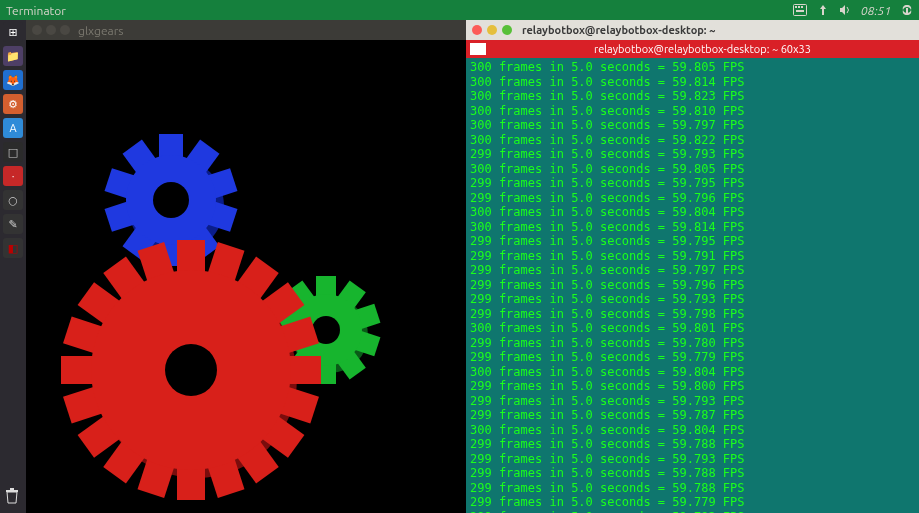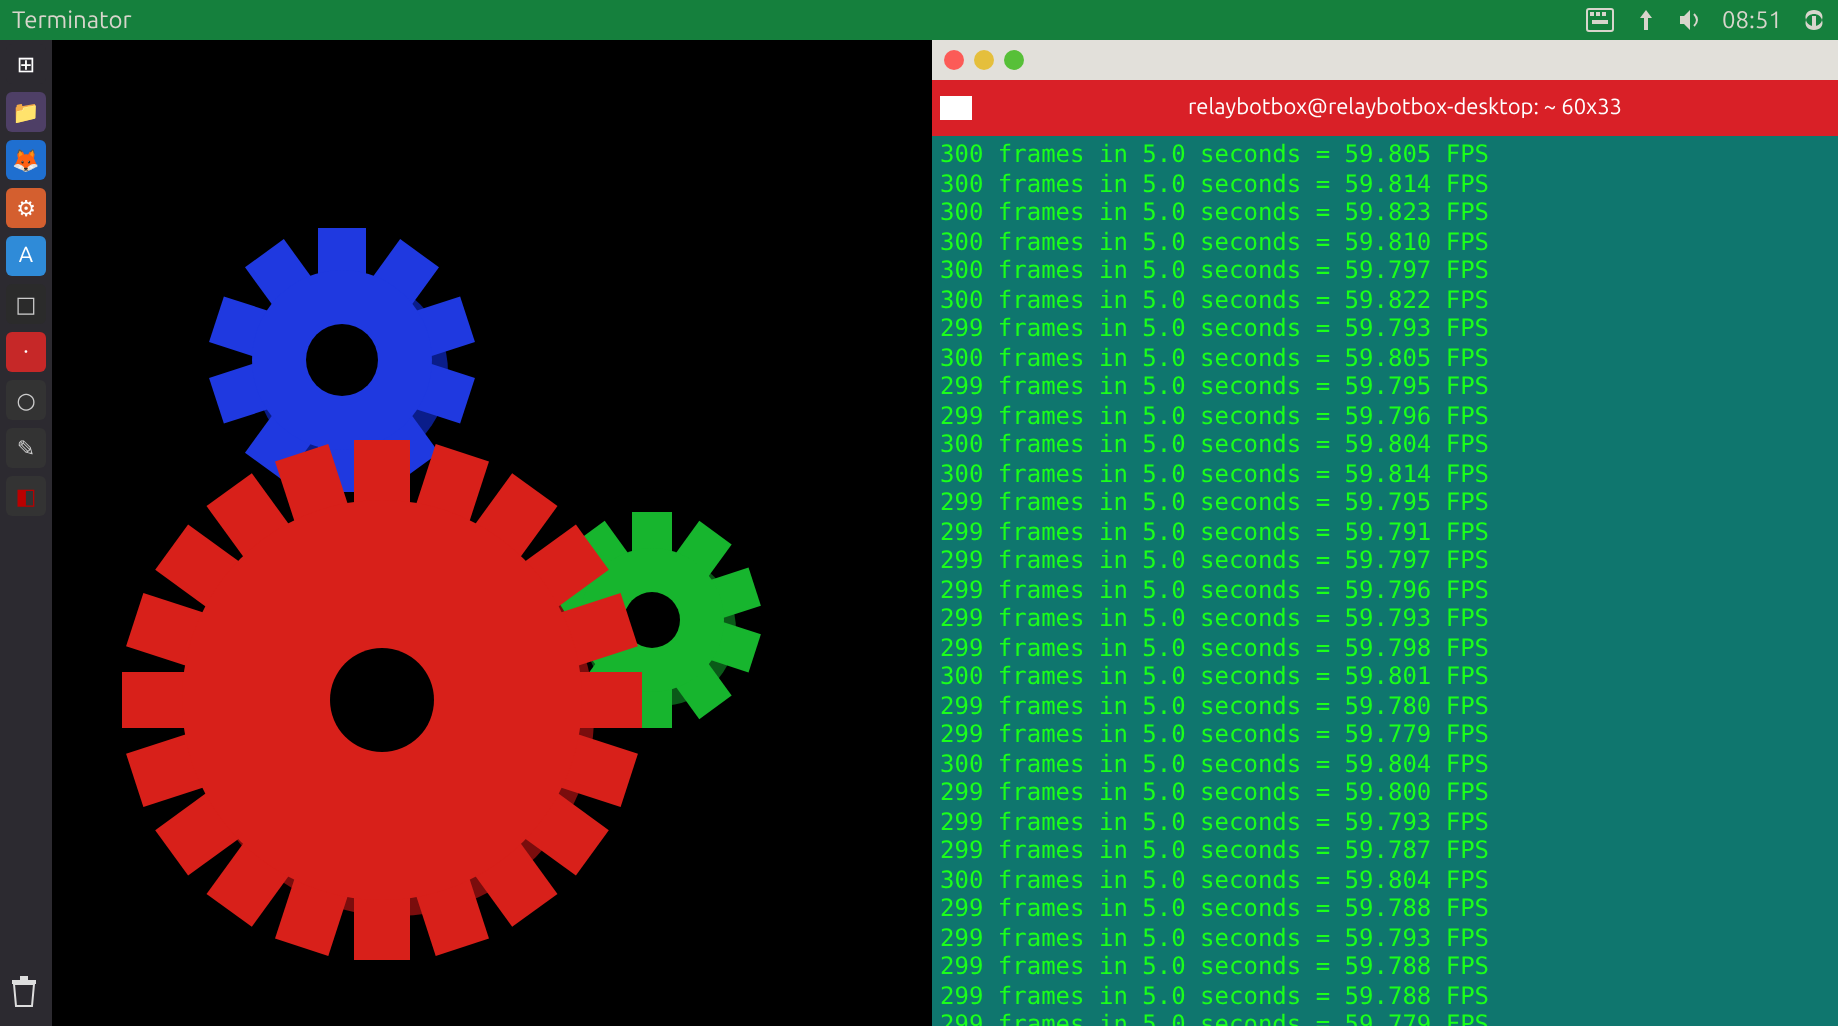--- a/index.html
+++ b/index.html
@@ -1,20 +1,20 @@
 <!DOCTYPE html>
 <html><head>
 <meta charset="utf-8">
 <style>
   * { margin: 0; padding: 0; box-sizing: border-box; }
   html, body { width: 919px; height: 513px; overflow: hidden; font-family: "Ubuntu", "DejaVu Sans", sans-serif; background: #000; }
   
   
   .topbar { position: absolute; top: 0; left: 0; right: 0; height: 20px; background: #15803d; color: #d8d5cc; font-size: 12px; display: flex; align-items: center; padding: 0 6px; justify-content: space-between; }
-  .topbar .right { display: flex; gap: 10px; }
+  .topbar .right { display: flex; gap: 10px; font-style: italic; }
   .topbar .right span { display: inline-flex; align-items: center; }
   .ind-icon svg { display: block; }
   
   
   .launcher { position: absolute; top: 20px; left: 0; width: 26px; bottom: 0; background: #2c2a30; display: flex; flex-direction: column; align-items: center; padding-top: 2px; gap: 4px; }
   .launcher .tile { width: 20px; height: 20px; border-radius: 3px; display: flex; align-items: center; justify-content: center; font-size: 11px; }
   .launcher .spacer { flex: 1; }
   .trash { width: 20px; height: 20px; margin-bottom: 6px; color: #ddd; }
   
   
@@ -29,21 +29,21 @@
   
   
   .term-win { position: absolute; top: 0; left: 440px; right: 0; height: 493px; background: #000; }
   .term-title { height: 20px; background: #e2e0da; display: flex; align-items: center; padding: 0 6px; font-size: 11px; color: #3a3a3a; gap: 10px; }
   .term-title .mac-dots { display: flex; gap: 5px; }
   .mac-dot { width: 10px; height: 10px; border-radius: 50%; }
   .mac-close { background: #fc5b57; }
   .mac-min { background: #e5bf3c; }
   .mac-max { background: #57c038; }
   .term-title .title-text { font-weight: 600; }
-  .term-banner { height: 28px; background: #d92027; color: #fff; font-size: 11px; display: flex; align-items: center; padding: 0 4px; }
+  .term-banner { height: 18px; background: #d92027; color: #fff; font-size: 11px; display: flex; align-items: center; padding: 0 4px; }
   .term-banner .bcell { width: 16px; height: 12px; background: #fff; margin-right: 4px; display: inline-block; }
   .term-banner .btxt { flex: 1; text-align: center; }
   .term-body { height: calc(100% - 36px); background: #0f766e; color: #1bff1b; font-family: "DejaVu Sans Mono", monospace; font-size: 12px; line-height: 14.5px; padding: 2px 4px; overflow: hidden; white-space: pre; }
 </style>
 </head>
 <body>
 
 <div class="topbar">
   <span>Terminator</span>
   <div class="right">
@@ -95,20 +95,28 @@
         <path d="M4 5 L14 5 L13 16 L5 16 Z" fill="none" stroke="#ddd"></path>
         <rect x="3" y="3" width="12" height="2" fill="#ddd"></rect>
         <rect x="7" y="1" width="4" height="2" fill="#ddd"></rect>
       </svg>
   </div>
 </div>
 
 <div class="desktop">
 
   <div class="glxgears-win">
+    <div class="glxgears-title">
+      <span class="win-ctrl">
+        <span class="win-dot"></span>
+        <span class="win-dot"></span>
+        <span class="win-dot"></span>
+      </span>
+      <span>glxgears</span>
+    </div>
     <div class="glxgears-canvas">
       <svg viewBox="0 0 440 473" width="440" height="473">
         <defs>
 
           <g id="gear-red">
             <g fill="#d11a1a" stroke="#6e0b0b" stroke-width="1">
 
               <g>
                 
               </g>
@@ -284,20 +292,21 @@
     </div>
   </div>
 
   <div class="term-win">
     <div class="term-title">
       <span class="mac-dots">
         <span class="mac-dot mac-close"></span>
         <span class="mac-dot mac-min"></span>
         <span class="mac-dot mac-max"></span>
       </span>
+      <span class="title-text">relaybotbox@relaybotbox-desktop: ~</span>
     </div>
     <div class="term-banner">
       <span class="bcell"></span>
       <span class="btxt">relaybotbox@relaybotbox-desktop: ~ 60x33</span>
     </div>
     <div class="term-body" id="term-body">300 frames in 5.0 seconds = 59.805 FPS
 300 frames in 5.0 seconds = 59.814 FPS
 300 frames in 5.0 seconds = 59.823 FPS
 300 frames in 5.0 seconds = 59.810 FPS
 300 frames in 5.0 seconds = 59.797 FPS

